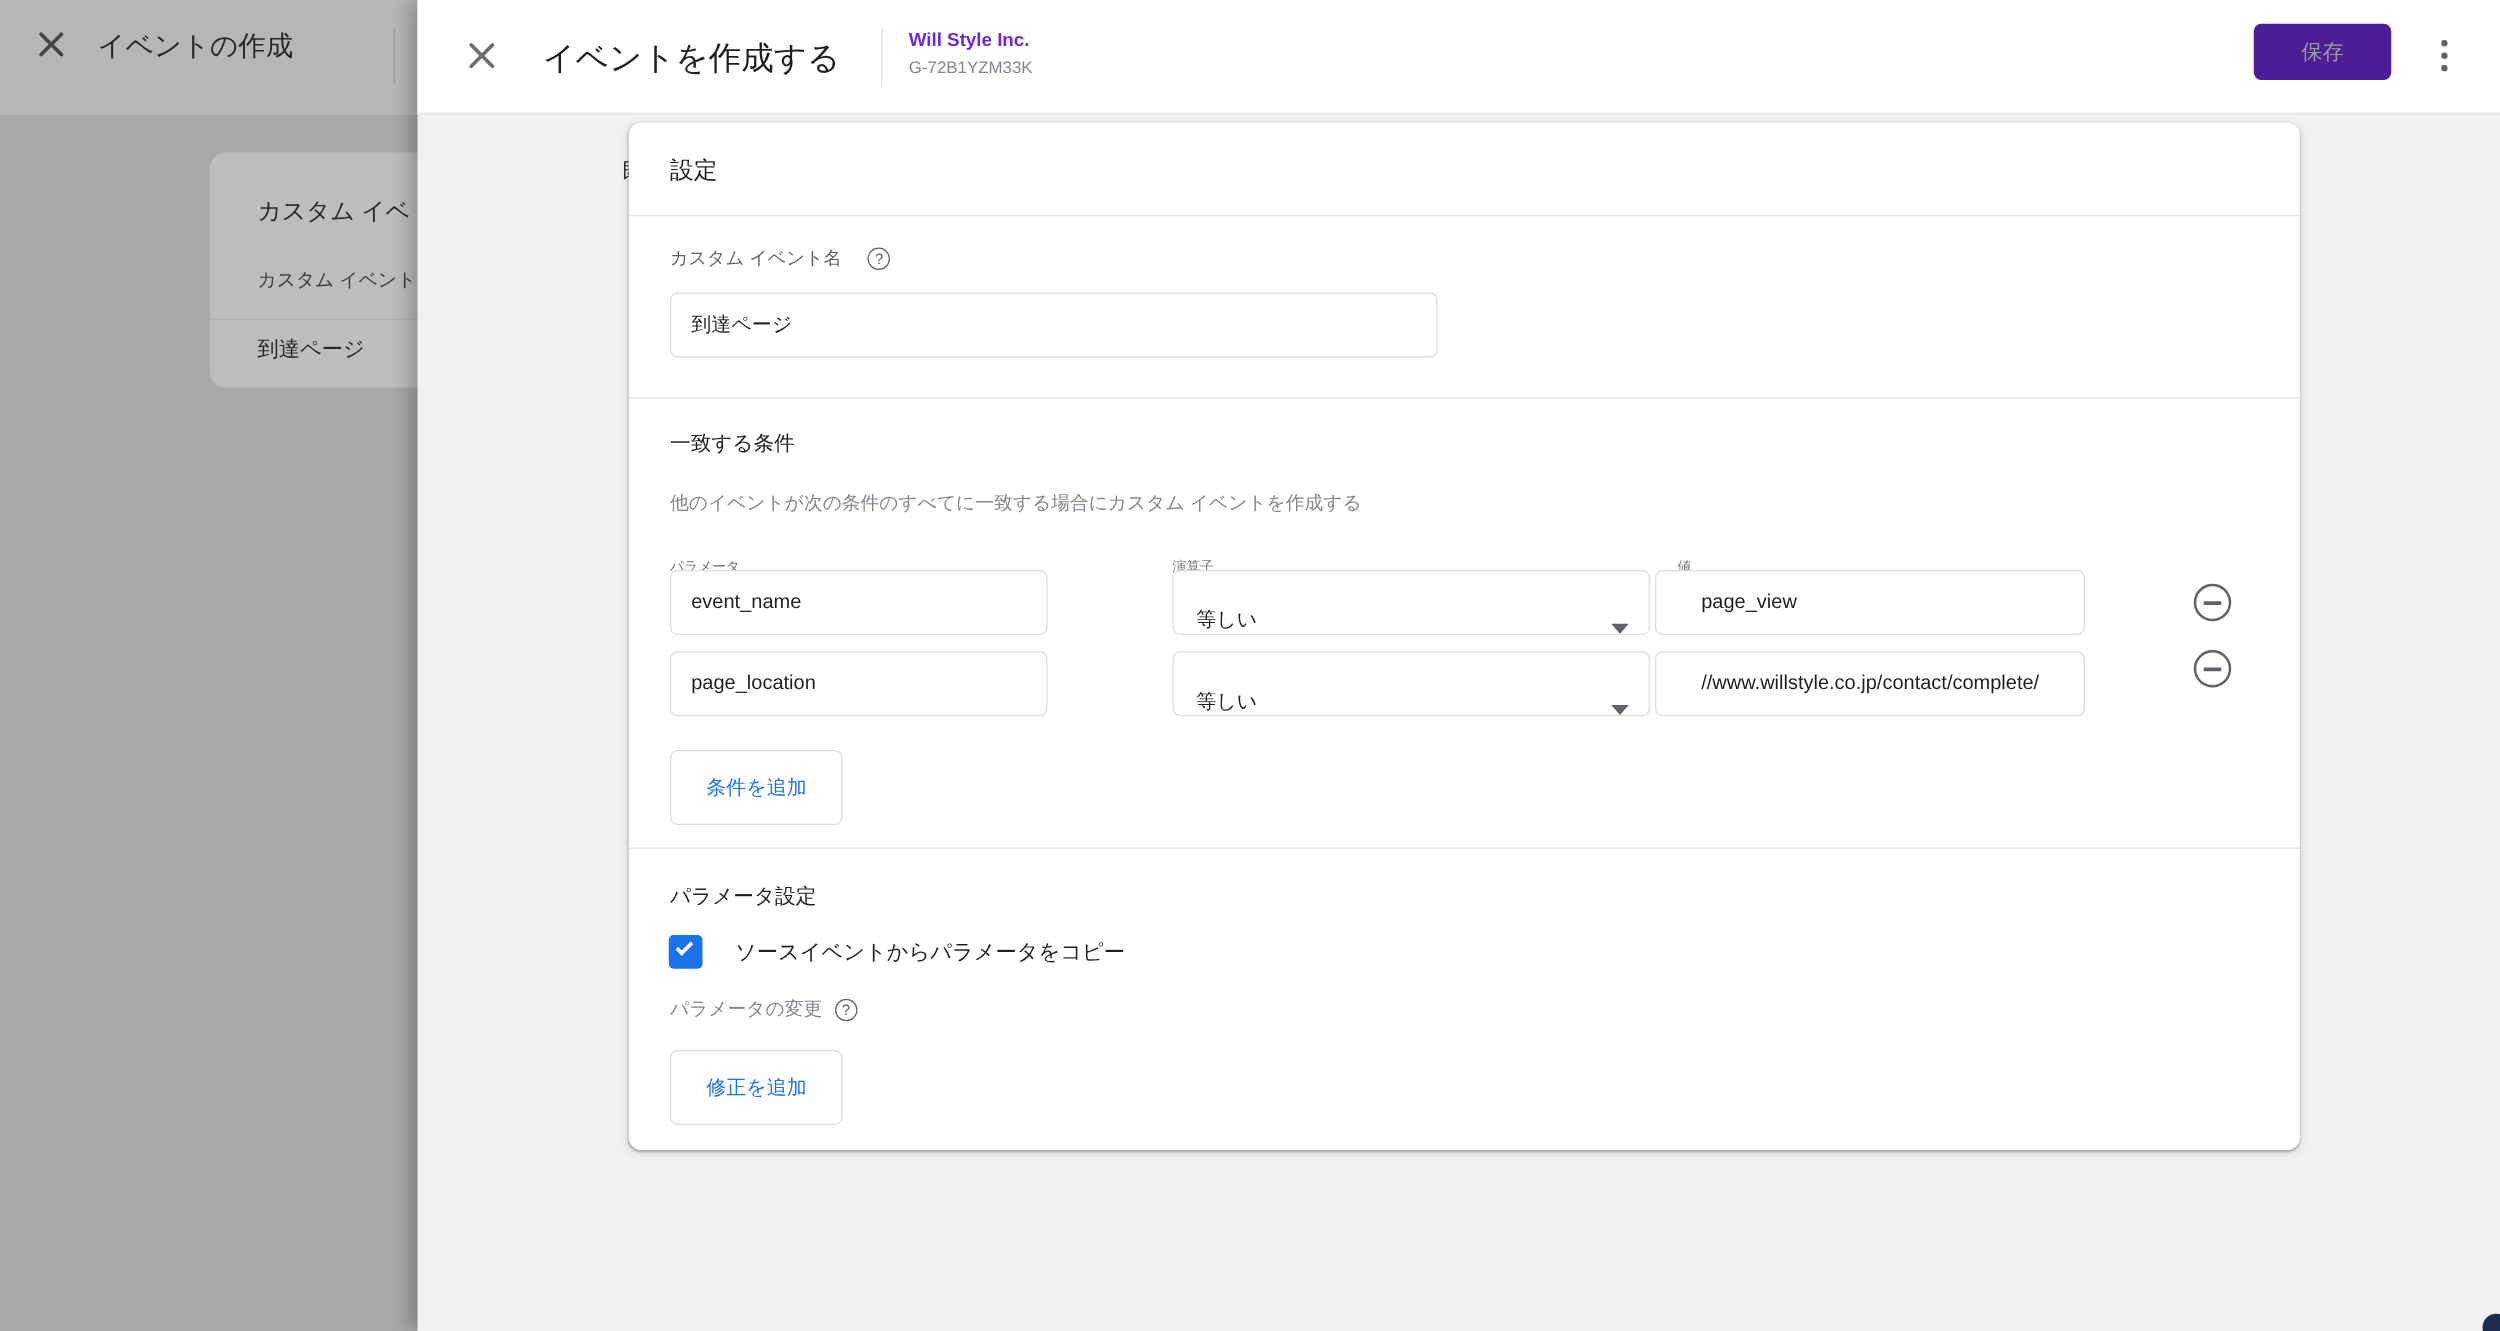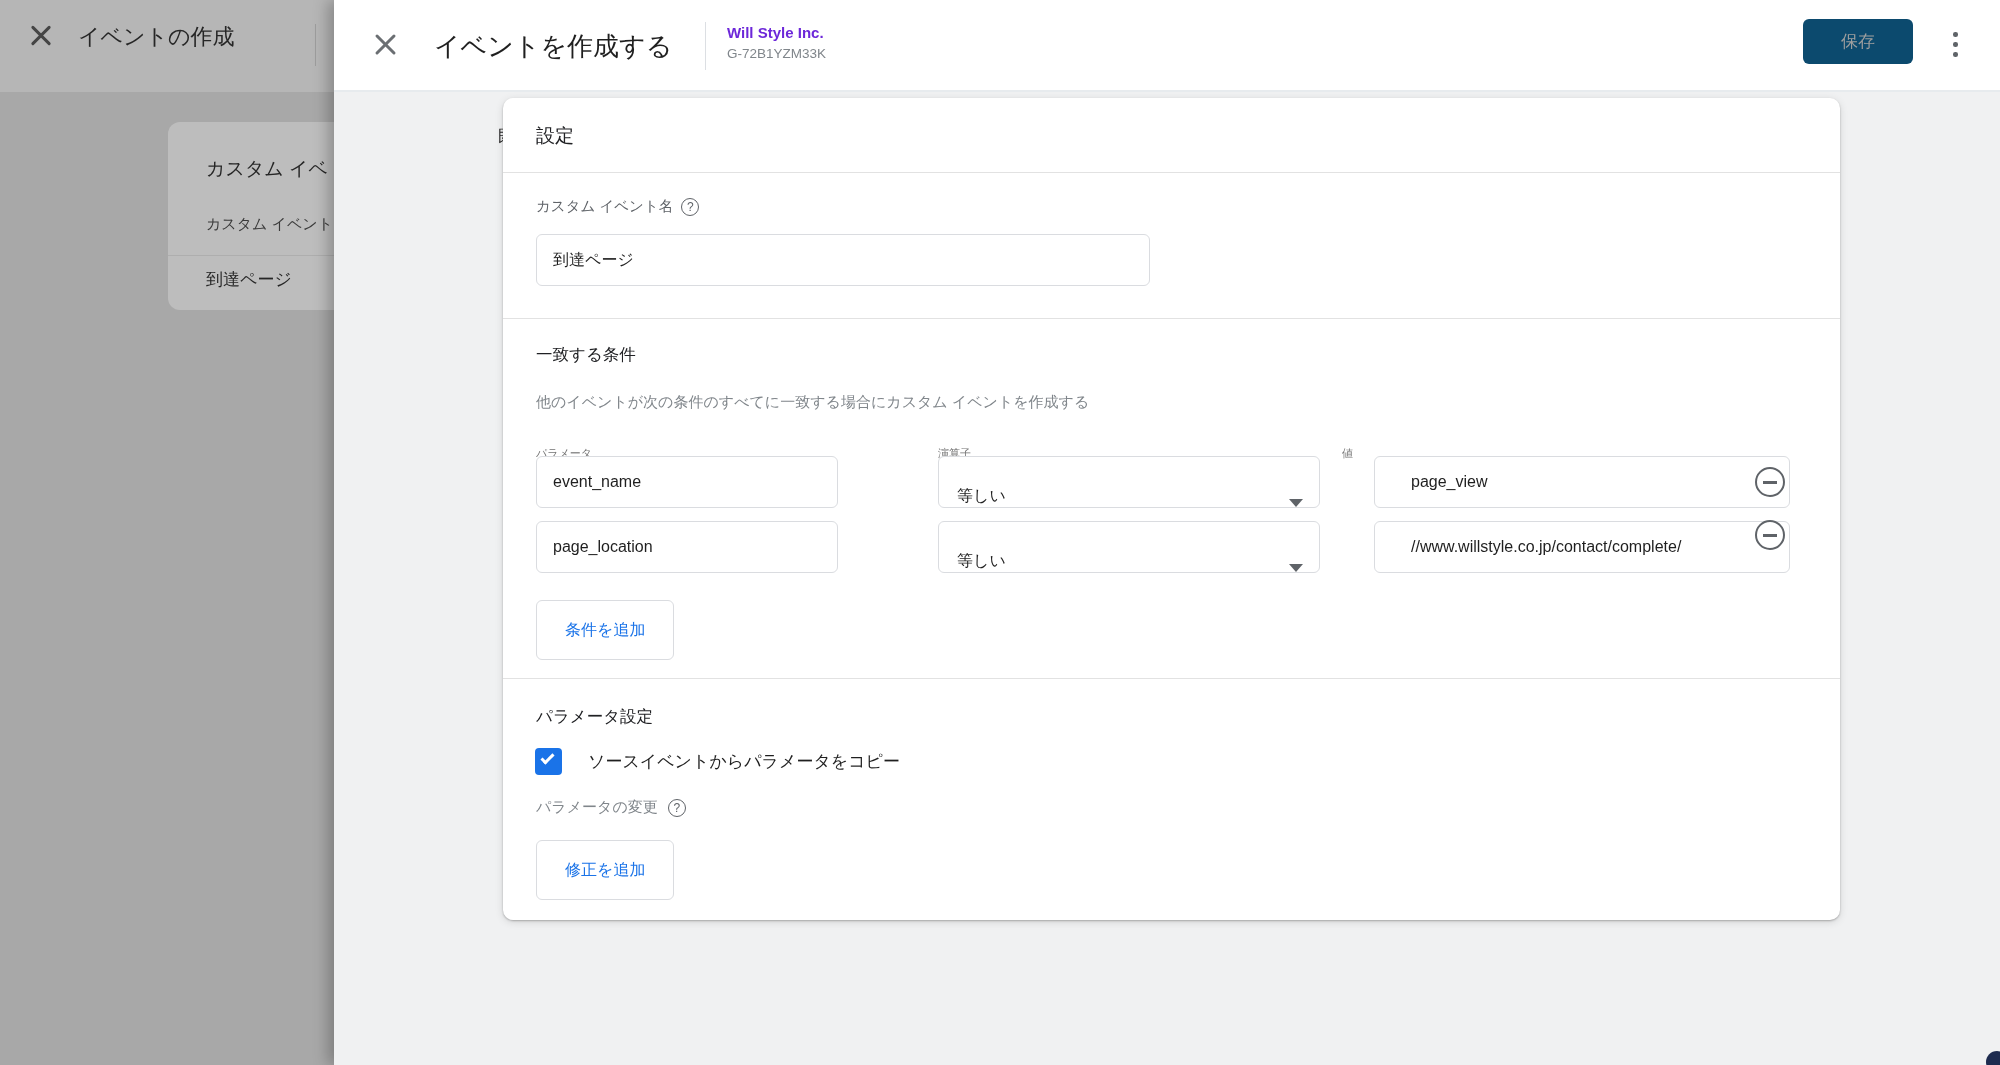--- a/index.html
+++ b/index.html
@@ -25,51 +25,51 @@
   .panel { position:absolute; left:334px; top:0; width:1666px; height:1065px; background:#f0f1f2;
     box-shadow:-6px 0 14px rgba(0,0,0,.25); }
   .hdr { position:absolute; left:0; top:0; width:1666px; height:92px; background:#ffffff;
     border-bottom:2px solid #e7ebee; }
   .hdr-close { position:absolute; left:38px; top:31px; width:28px; height:28px; cursor:pointer; }
   .hdr-close .bar { position:absolute; left:0; top:12px; width:27px; height:3px; background:#6b6f73; border-radius:2px; }
   .hdr-title { position:absolute; left:100px; top:29px; font-size:26px; color:#1f1f1f; white-space:nowrap; }
   .hdr-vdiv { position:absolute; left:371px; top:22px; width:1px; height:48px; background:#dcdfe3; }
   .prop-name { position:absolute; left:393px; top:24px; font-size:15px; font-weight:bold; color:#6d28d9; white-space:nowrap; }
   .prop-id { position:absolute; left:393px; top:46px; font-size:13.5px; color:#80868b; white-space:nowrap; }
-  .save-btn { position:absolute; left:1469px; top:19px; width:110px; height:45px; background:#0c4a6e;
+  .save-btn { position:absolute; left:1469px; top:19px; width:110px; height:45px; background:#4c1d95;
     border:none; border-radius:6px; font-size:17px; color:#9e9e9e; font-family:inherit; }
   .kebab { position:absolute; left:1615px; top:26px; width:12px; height:40px; cursor:pointer; }
   .kebab i { position:absolute; left:4px; width:4.5px; height:4.5px; border-radius:50%; background:#5f6368; }
   .k1{top:6px;} .k2{top:16px;} .k3{top:26px;}
 
   .intro { position:absolute; left:164px; top:125px; font-size:17px; color:#1f1f1f; white-space:nowrap; }
   .intro a { color:#7627bb; text-decoration:underline; margin-left:4px; }
 
   
   .card { position:absolute; left:169px; top:98px; width:1337px; height:822px; background:#ffffff;
     border-radius:10px; box-shadow:0 1px 2px rgba(0,0,0,.25), 0 2px 8px rgba(0,0,0,.12); }
   .card-title { position:absolute; left:33px; top:25px; font-size:19px; color:#202124; }
   .hline { position:absolute; left:0; width:1337px; height:1px; background:#e2e2e2; }
   .d1{top:74px;} .d2{top:220px;} .d3{top:580px;}
 
-  .field-label { position:absolute; left:33px; top:99px; font-size:14.5px; color:#5f6368; display:flex; align-items:center; gap:8px; }
+  .field-label { position:absolute; left:33px; top:99px; font-size:14.5px; color:#5f6368; display:flex; align-items:center; gap:21px; }
   .help { display:inline-flex; width:18px; height:18px; border:1.5px solid #5f6368; border-radius:50%;
     align-items:center; justify-content:center; font-size:12px; color:#5f6368; }
   .tbox { position:absolute; height:52px; border:1px solid #dadce0; border-radius:6px; background:#fff;
     font-size:16px; color:#1f1f1f; padding:0 16px; font-family:inherit; outline:none; }
   .name-input { left:33px; top:136px; width:614px; }
 
   .sec-title { position:absolute; left:33px; font-size:16.5px; font-weight:500; color:#202124; }
   .cond-title { top:246px; }
   .cond-desc { position:absolute; left:33px; top:295px; font-size:15px; color:#80868b; white-space:nowrap; }
   .col-label { position:absolute; top:348px; font-size:11px; color:#737373; }
   .cl-param{left:33px;} .cl-op{left:435px;} .cl-val{left:839px;}
 
   .p-in { left:33px; width:302px; }
-  .v-in { left:871px; width:416px; white-space:nowrap; overflow:hidden;padding-left:36px; }
+  .v-in { left:821px; width:344px; white-space:nowrap; overflow:hidden;padding-left:36px; }
   .row1 .tbox { top:358px; } .row2 .tbox { top:423px; }
   .select { position:absolute; left:435px; width:382px; height:52px; border:1px solid #dadce0; border-radius:6px;
     background:#fff; display:flex; align-items:flex-end; padding:0 18px; font-size:16px; color:#1f1f1f; cursor:pointer; }
   .row1 .select{ top:358px; } .row2 .select{ top:423px; }
   .caret { position:absolute; right:16px; width:0; height:0; border-left:7px solid transparent;
     border-right:7px solid transparent; border-top:8px solid #5f6368; }
   .minus { position:absolute; left:1252px; width:30px; height:30px; border:2px solid #5f6368; border-radius:50%;
     background:#fff; cursor:pointer; }
   .row1 .minus{ top:369px; } .row2 .minus{ top:422px; }
   .minus i { position:absolute; left:6px; top:12px; width:14px; height:2.5px; background:#5f6368; }

